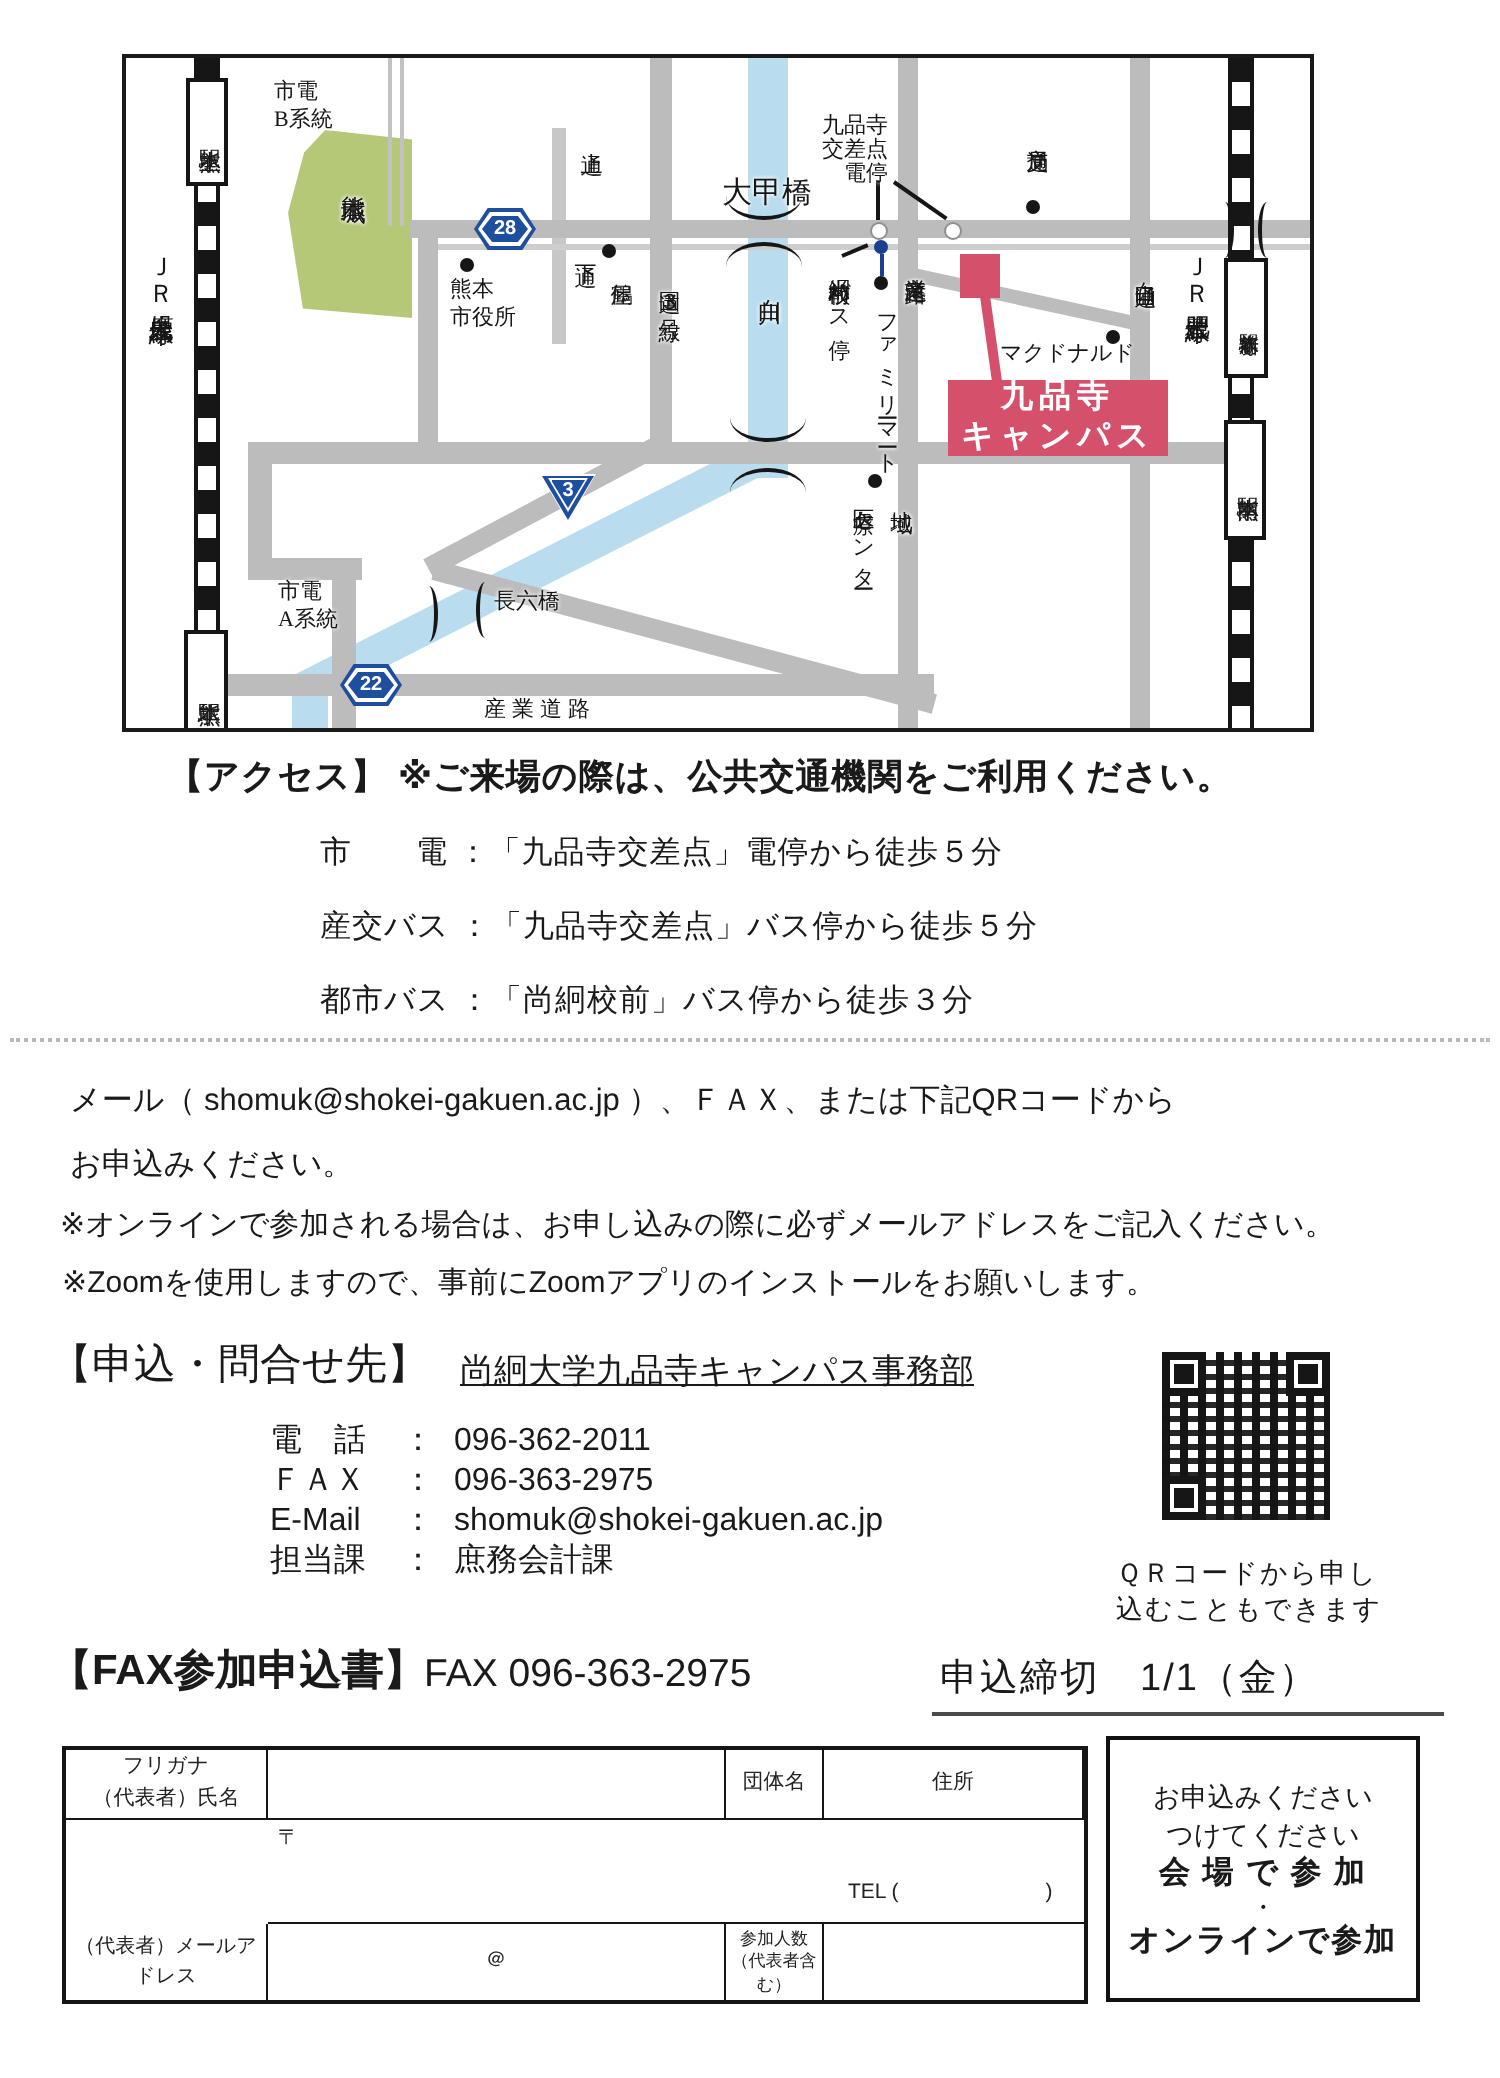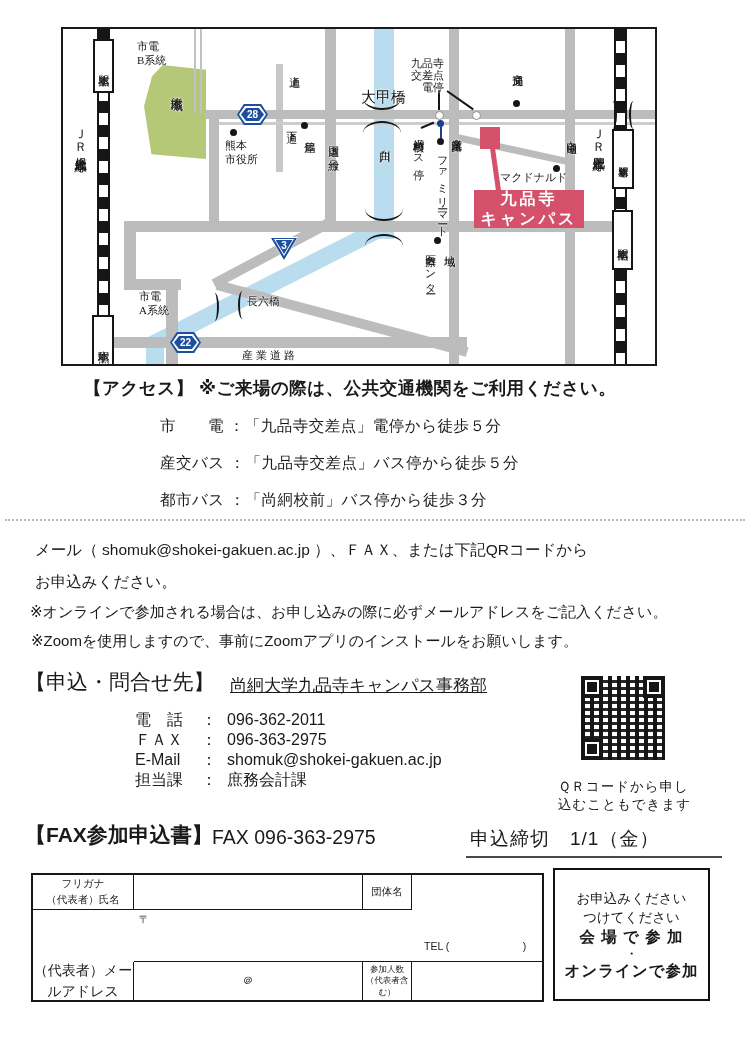--- a/index.html
+++ b/index.html
@@ -262,25 +262,28 @@
 
   <div id="form-table">
     <div class="cell br bb">
       <span>フリガナ</span>
       <span>（代表者）氏名</span>
     </div>
     <div class="cell br bb"></div>
     <div class="cell br bb">
       <span>団体名</span>
     </div>
+    <div class="cell br bb">
+      <span>住所</span>
+    </div>
     <div class="cell bb merge">
       <span style="position:absolute;left:5px;top:2px">〒</span>
       <span style="position:absolute;left:290px;bottom:6px;white-space:nowrap">TEL (　　　　　　　)</span>
     </div>
-    <div class="cell br" style="font-size:14px">
+    <div class="cell br" style="font-size:10px">
       <span>（代表者）メールアドレス</span>
     </div>
     <div class="cell br">
       <span>＠</span>
     </div>
     <div class="cell br tiny">
       <span>参加人数</span>
       <span>（代表者含む）</span>
     </div>
     <div class="cell"></div>

